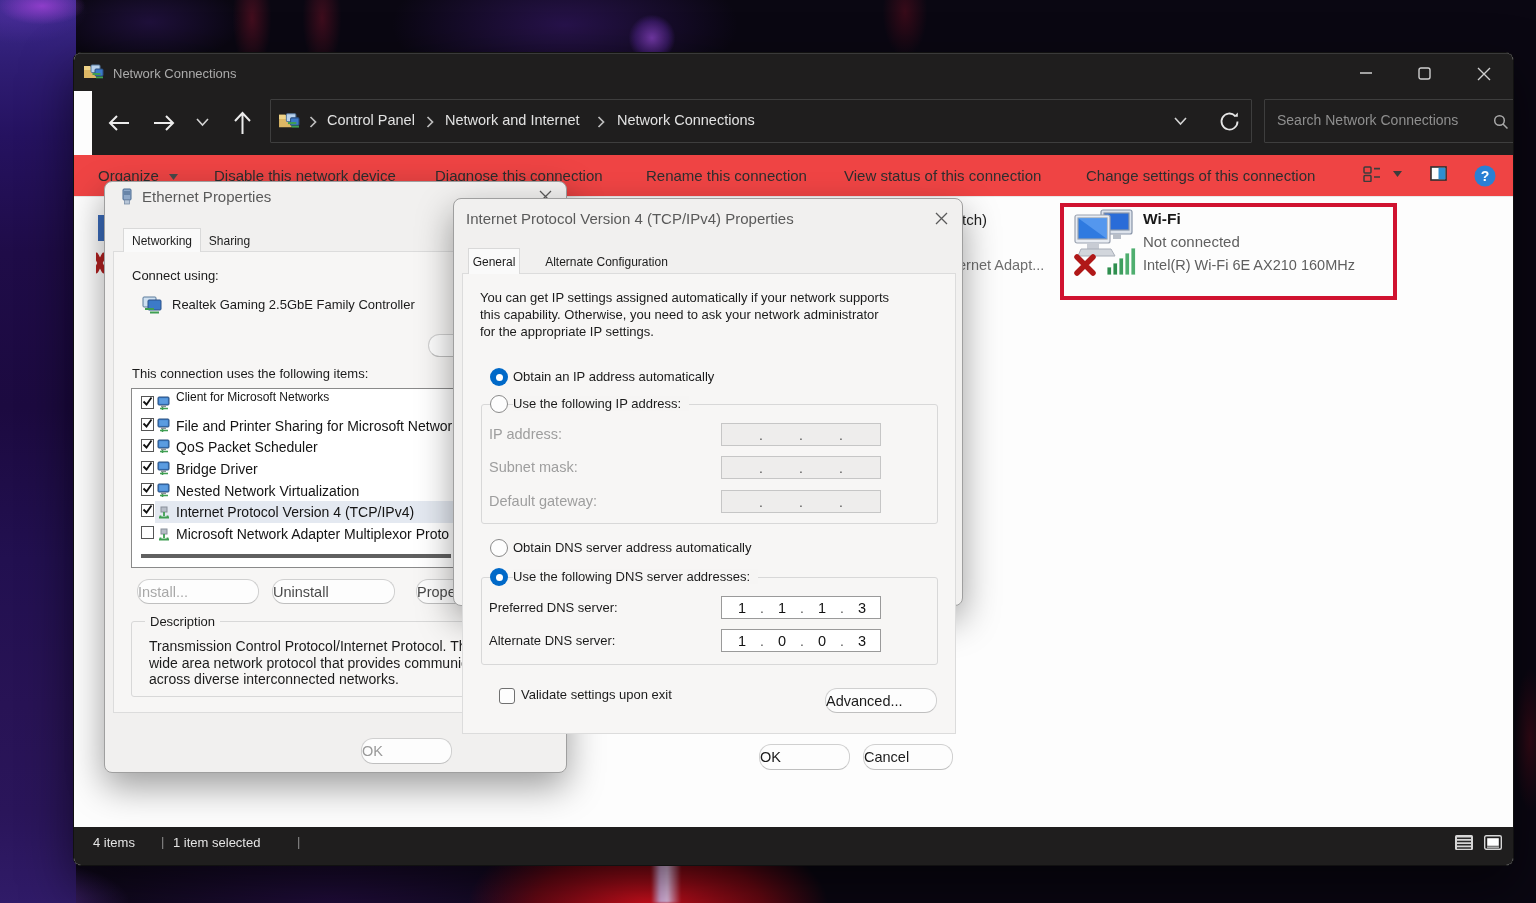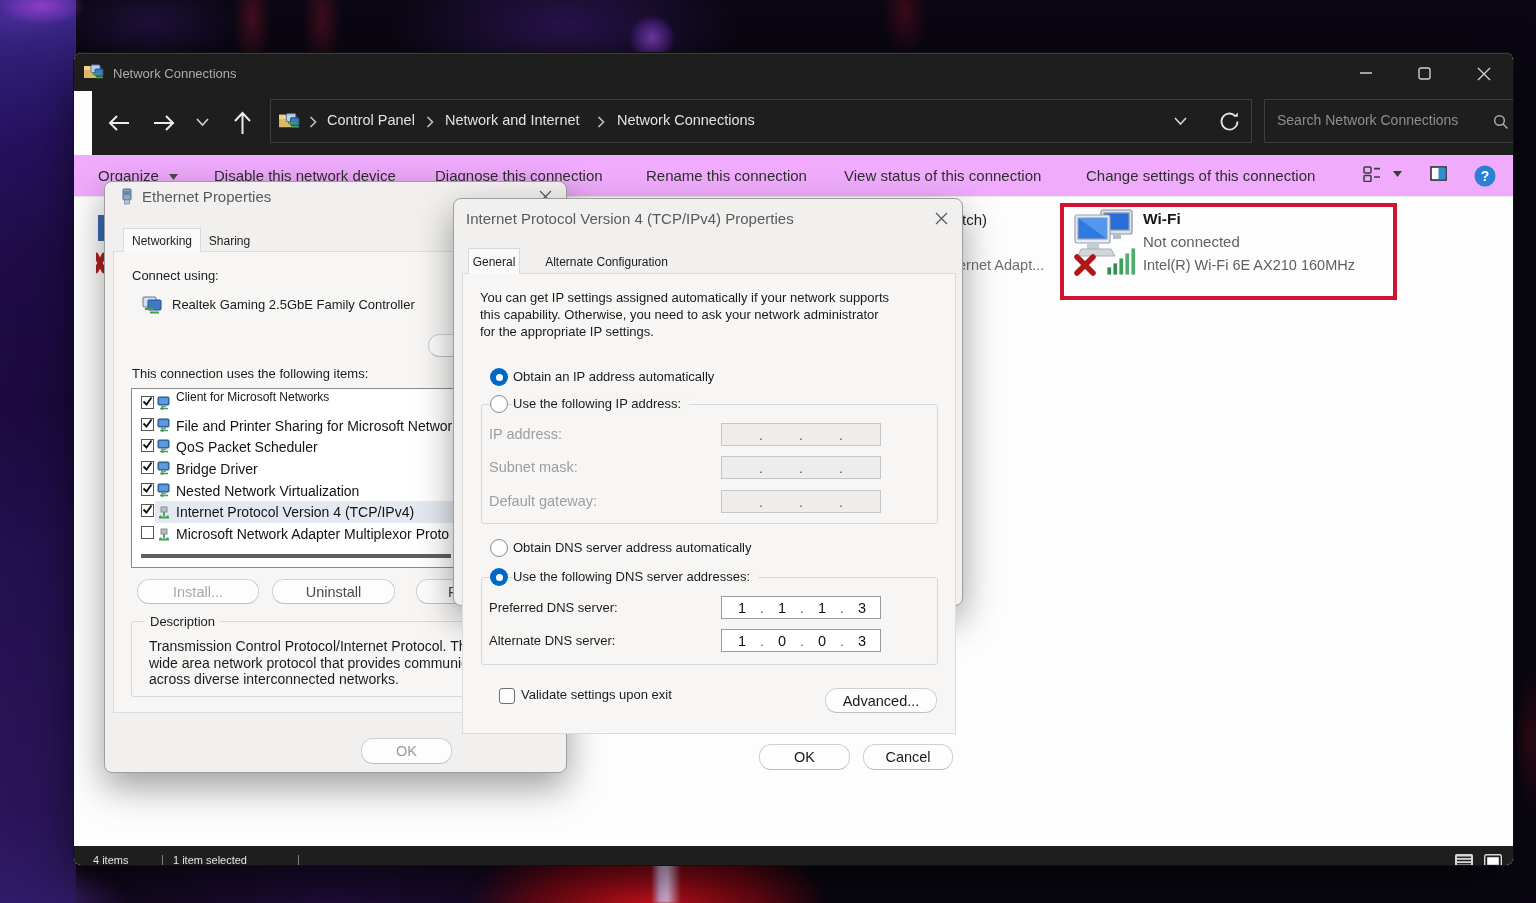--- a/index.html
+++ b/index.html
@@ -18,35 +18,35 @@
 #pillar{position:absolute;left:651px;top:858px;width:30px;height:45px;background:linear-gradient(90deg,rgba(230,170,230,0),#d9aede 30%,#e6c2e8 55%,rgba(230,170,230,0));filter:blur(1px)}
 
 #win{position:absolute;left:73px;top:52px;width:1441px;height:814px;border-radius:8px;background:#fdfdfd;box-shadow:0 20px 50px rgba(0,0,0,.55);overflow:hidden;border:1px solid #111}
 #tbar{position:absolute;left:0;top:0;width:100%;height:38px;background:#1f1e1e;border-top:1px solid #3a3a3a}
 #tbar .tit{position:absolute;left:39px;top:12px;font-size:13px;color:#ababab}
 #navb{position:absolute;left:18px;top:38px;width:100%;height:64px;background:#1f1e1e}
 .nbx{position:absolute;border:1px solid #3e3e3e;border-radius:1px}
 #crumb{left:178px;top:8px;width:982px;height:44px}
 #srch{left:1172px;top:8px;width:260px;height:44px}
 .ctxt{position:absolute;top:12px;font-size:14.5px;color:#e2e2e2;white-space:nowrap}
-#toolb{position:absolute;left:0;top:102px;width:100%;height:42px;background:#f0abfc;border-bottom:1px solid #e8e8e8}
+#toolb{position:absolute;left:0;top:102px;width:100%;height:42px;background:#ef4444;border-bottom:1px solid #e8e8e8}
 .titem{position:absolute;top:12px;font-size:15px;color:#2e2e2e;white-space:nowrap}
-#statb{position:absolute;left:0;bottom:0;width:100%;height:19px;background:#1f1e1e;color:#e4e4e4;font-size:11px}
+#statb{position:absolute;left:0;bottom:0;width:100%;height:38px;background:#1f1e1e;color:#e4e4e4;font-size:13px}
 #content{position:absolute;left:0;top:144px;width:100%;height:639px;background:#fdfdfd}
 .ic{position:absolute}
 
 .dlg{position:absolute;background:#f1f0ef;border:1px solid #9f9f9f;border-radius:8px;box-shadow:0 14px 36px rgba(0,0,0,.38)}
 .dtit{position:absolute;font-size:15px;color:#5a5a5a;white-space:nowrap}
 .dx{position:absolute;color:#5a5a5a}
 .tab{position:absolute;font-size:12px;color:#1c1c1c;text-align:center}
 .tab.on{background:#fafafa;border:1px solid #d9d9d9;border-bottom:none;z-index:3}
 .pane{position:absolute;background:#f7f6f5;border:1px solid #dcdcdc}
 .lbl{position:absolute;font-size:13px;color:#1b1b1b;white-space:nowrap}
 .glbl{position:absolute;font-size:14.5px;color:#9e9e9e;white-space:nowrap}
-.btn{position:absolute;background:#fdfdfd;border:1px solid #d0d0d0;border-bottom-color:#bfbfbf;border-radius:12px;font-size:14.5px;color:#1b1b1b;text-align:center}
+.btn{position:absolute;background:#fdfdfd;border:1px solid #d0d0d0;border-bottom-color:#bfbfbf;border-radius:12px;font-size:14.5px;color:#1b1b1b;text-align:left}
 .inp{position:absolute;width:160px;height:23px}.inp.dis{background:#eeedec;border:1px solid #c6c6c6}.inp.en{background:#fff;border:1px solid #9a9a9a}
 .inp .dot{position:absolute;bottom:2px;font-size:14px;color:#555}
 .inp .dg{position:absolute;top:3px;width:40px;text-align:center;font-size:14.5px;color:#111}
 .radio{position:absolute;width:18px;height:18px;border-radius:50%}
 .radio.off{background:#fdfdfd;border:1.5px solid #8a8a8a}
 .radio.on{background:#0069c8}
 .radio.on:after{content:"";position:absolute;left:5.5px;top:5.5px;width:7px;height:7px;border-radius:50%;background:#fff}
 .grp{position:absolute;border:1px solid #d8d8d8;border-radius:3px}
 .cbx{position:absolute;width:16px;height:16px;background:#fdfdfd;border:1.5px solid #707070;border-radius:3px}
 </style></head>

